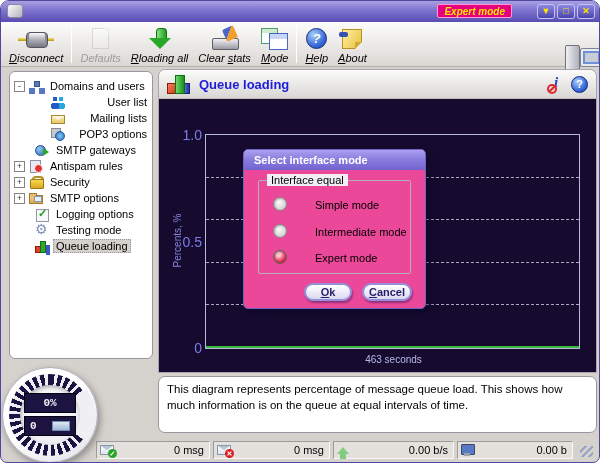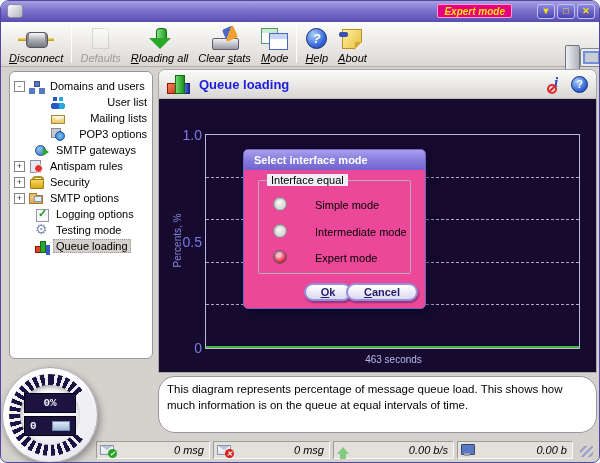--- a/index.html
+++ b/index.html
@@ -193,26 +193,26 @@
          background:radial-gradient(circle at 35% 30%,#ffffff,#d2d2d2 75%,#aeaeae);
          box-shadow:inset 1px 1px 2px rgba(0,0,0,.25);}
   .radio.on{background:radial-gradient(circle at 38% 30%,#ffc4ce 0 18%,#f06080 45%,#d02040 72%,#8e1026);
             border-color:#606060;}
   .dbtn{position:absolute;top:133px;height:18px;border-radius:9px;border:2px solid #968ed8;
         background:linear-gradient(#ffffff,#dcd8f0);color:#241e6a;font-weight:bold;font-size:11px;
         text-align:center;line-height:13px;box-shadow:1px 2px 2px rgba(30,20,80,.45);padding:0;}
 
   
   .desc{position:absolute;left:157px;top:375px;width:439px;height:57px;background:#ffffff;
-        border:1px solid #9a96a0;border-radius:17px;padding:5px 8px;font-size:11.5px;line-height:1.35;}
+        border:1px solid #9a96a0;border-radius:7px;padding:5px 8px;font-size:11.5px;line-height:1.35;}
 
   
   .sbar{position:absolute;left:0;top:439px;right:0;height:22px;}
   .spanel{position:absolute;top:1px;height:18px;background:#e4e1dd;border:1px solid;
-          border-color:#9c9c9c #f8f8f6 #f8f8f6 #9c9c9c;display:flex;align-items:center;font-style:italic;}
+          border-color:#9c9c9c #f8f8f6 #f8f8f6 #9c9c9c;display:flex;align-items:center;}
   .sval{margin-left:auto;padding-right:5px;}
   .sic{margin-left:3px;position:relative;}
   .ic-mail{width:14px;height:10px;background:linear-gradient(#ffffff,#dce4ee);
            border:1px solid #8894a8;position:relative;}
   .ic-mail::before{content:"";position:absolute;left:0;top:0;
            border-left:6px solid transparent;border-right:6px solid transparent;
            border-top:4px solid #b8c4d4;}
   .ic-mail::after{position:absolute;right:-4px;bottom:-4px;width:9px;height:9px;border-radius:50%;
            color:#fff;font-size:7px;line-height:9px;text-align:center;font-weight:bold;}
   .ic-mail.ok::after{content:"✓";background:#28a428;}
@@ -402,21 +402,21 @@
       <div class="dradio-row" style="top:41px">
         <span class="radio"></span>
         <span>Intermediate mode</span>
       </div>
       <div class="dradio-row" style="top:67px">
         <span class="radio on"></span>
         <span>Expert mode</span>
       </div>
     </div>
     <button class="dbtn" style="left:60px;width:48px"><span class="accel">O</span><span>k</span></button>
-    <button class="dbtn" style="left:102px;width:72px"><span class="accel">C</span><span>ancel</span></button>
+    <button class="dbtn" style="left:118px;width:50px"><span class="accel">C</span><span>ancel</span></button>
   </div>
 
   <div class="desc">This diagram represents percentage of message queue load. This shows how much information is on the queue at equal intervals of time.</div>
 
   <div class="sbar">
     <div class="spanel" style="left:95px;width:114px">
       <span class="sic ic-mail ok"></span>
       <span class="sval">0 msg</span>
     </div>
     <div class="spanel" style="left:212px;width:117px">

